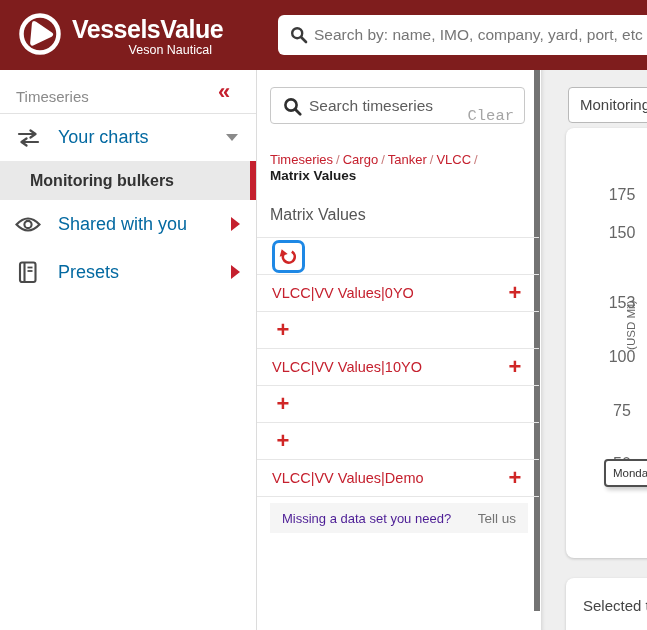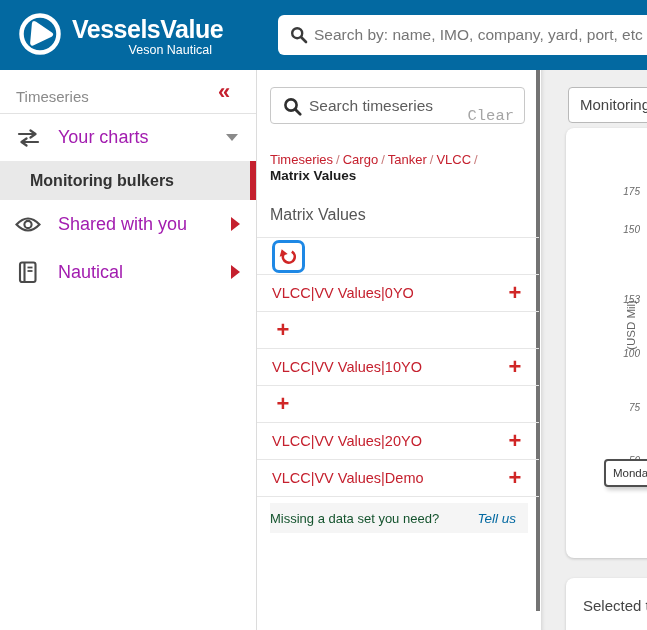--- a/index.html
+++ b/index.html
@@ -1,78 +1,78 @@
 <!DOCTYPE html>
 <html><head>
 <meta charset="utf-8">
 <style>
   * { margin:0; padding:0; box-sizing:border-box; }
   html,body { width:647px; height:630px; background:#fff; }
   body { font-family:"Liberation Sans", sans-serif; }
   .app { position:relative; width:647px; height:630px; overflow:hidden; background:#fff; }
 
   
-  .header { position:absolute; left:0; top:0; width:647px; height:70px; background:#0369a1; }
+  .header { position:absolute; left:0; top:0; width:647px; height:70px; background:#7f1d1d; }
   .logo { position:absolute; left:18px; top:12px; width:44px; height:44px; cursor:pointer; }
   .brand { position:absolute; left:72px; top:16px; width:140px; color:#fff; }
   .brand-name { font-size:25px; font-weight:bold; letter-spacing:-0.5px; line-height:26px; }
   .brand-sub { font-size:12.5px; text-align:right; margin-top:1px; }
   .gsearch { position:absolute; left:278px; top:15px; width:376px; height:40px; background:#fff; border-radius:6px; }
   .gsearch svg { position:absolute; left:12px; top:11px; }
   .gsearch input { position:absolute; left:36px; top:0; width:330px; height:40px; border:none; outline:none; font-family:"Liberation Sans",sans-serif; font-size:15.5px; color:#333; background:transparent; }
   .gsearch input::placeholder { color:#767676; opacity:1; }
 
   
   .sidebar { position:absolute; left:0; top:70px; width:257px; height:560px; background:#fff; border-right:1px solid #dcdcdc; }
   .sb-title { position:absolute; left:16px; top:18px; font-size:15px; color:#8a8a8a; }
   .sb-collapse { position:absolute; left:218px; top:11px; font-size:22px; font-weight:bold; color:#c5202e; letter-spacing:-2px; cursor:pointer; line-height:22px; }
   .sb-divider { position:absolute; left:0; top:43px; width:100%; border-top:1px solid #e2e2e2; }
   .sb-row { position:absolute; left:0; width:100%; display:flex; align-items:center; cursor:pointer; }
-  .sb-row .lbl { font-size:18px; color:#a21caf; }
+  .sb-row .lbl { font-size:18px; color:#0369a1; }
   .row-charts { top:44px; height:47px; }
   .row-charts .ic { position:absolute; left:16px; top:15px; }
   .row-charts .lbl { margin-left:58px; }
   .caret-down { position:absolute; right:18px; top:20px; width:0; height:0; border-left:6px solid transparent; border-right:6px solid transparent; border-top:7px solid #8a8a8a; }
   .row-selected { top:91px; height:39px; background:#e9e9e9; }
   .row-selected .lbl { margin-left:30px; font-size:16px; font-weight:bold; color:#333; }
   .active-bar { position:absolute; right:0; top:0; width:6px; height:100%; background:#c5202e; }
   .row-shared { top:130px; height:48px;text-align:center; }
   .row-shared .ic { position:absolute; left:14px; top:15px; }
   .row-shared .lbl { margin-left:58px; }
   .row-presets { top:178px; height:48px; }
   .row-presets .ic { position:absolute; left:17px; top:12px; }
   .row-presets .lbl { margin-left:58px; }
   .tri-right { position:absolute; right:16px; top:17px; width:0; height:0; border-top:7px solid transparent; border-bottom:7px solid transparent; border-left:9px solid #c5202e; }
 
   
-  .panel { position:absolute; left:257px; top:70px; width:283px; height:541px; background:#fff; border-right:4px solid #737373; }
+  .panel { position:absolute; left:257px; top:70px; width:283px; height:541px; background:#fff; border-right:6px solid #737373; }
   .tsearch { position:absolute; left:13px; top:17px; width:255px; height:37px; border:1px solid #c8c8c8; border-radius:4px; background:#fff; }
   .tsearch svg { position:absolute; left:12px; top:9px; }
   .tsearch input { position:absolute; left:38px; top:0; width:160px; height:35px; border:none; outline:none; font-family:"Liberation Sans",sans-serif; font-size:15.5px; color:#444; background:transparent; }
   .tsearch input::placeholder { color:#5d5d5d; opacity:1; }
   .clear-btn { position:absolute; right:10px; top:19px; font-size:15.5px; color:#a5a5a5; cursor:pointer; background:none; border:none; font-family:Liberation Mono, monospace; }
   .crumbs { position:absolute; left:13px; top:82px; width:262px; font-size:13px; line-height:15px; }
   .crumbs a { color:#c5202e; text-decoration:none; cursor:pointer; }
   .crumb-sep { color:#c87a7a; margin:0 3px; }
   .crumb-current { font-weight:bold; color:#1d1d1d; font-size:13.5px; margin-top:1px; }
   .section-title { position:absolute; left:13px; top:136px; font-size:16px; color:#555; }
   .ts-list { position:absolute; left:0; top:167px; width:282px; border-top:1px solid #e6e6e6; }
   .ts-row { height:37px; border-bottom:1px solid #e6e6e6; display:flex; align-items:center; padding:0 13px 0 15px; }
   .ts-row .ts-label { flex:1; font-size:14.5px; color:#c5202e; cursor:pointer; }
   .add-btn { background:none; border:none; color:#d02626; font-size:22px; font-weight:bold; line-height:20px; cursor:pointer; width:22px; text-align:center; font-family:"Liberation Sans",sans-serif; }
   .undo-btn { width:33px; height:33px; border:3px solid #1e88e5; border-radius:7px; background:#fff; display:flex; align-items:center; justify-content:center; cursor:pointer; margin-right:-7px; }
   .note-box { position:absolute; left:13px; top:433px; width:258px; height:30px; background:#f5f5f5; display:flex; align-items:center; }
-  .note-text { flex:1; font-size:13px; color:#14532d; }
-  .tellus { margin-right:12px; font-size:13.5px; color:#0369a1; text-decoration:none; cursor:pointer;font-style:italic; }
+  .note-text { flex:1; margin-left:12px; font-size:13px; color:#4c1d95; }
+  .tellus { margin-right:12px; font-size:13.5px; color:#737373; text-decoration:none; cursor:pointer; }
 
   
   .rpanel { position:absolute; left:541px; top:70px; width:106px; height:560px; background:#efefef; box-shadow:inset 5px 0 5px -5px rgba(0,0,0,0.18); }
   .chart-select { position:absolute; left:27px; top:17px; width:170px; height:36px; background:#fff; border:1px solid #b9b9b9; border-radius:4px; font-size:15px; color:#444; line-height:34px; padding-left:11px; cursor:pointer; }
   .chart-card { position:absolute; left:25px; top:58px; width:170px; height:430px; background:#fff; border-radius:8px; box-shadow:0 1px 3px rgba(0,0,0,0.18); }
-  .ytick { position:absolute; left:38px; width:36px; text-align:right; font-size:10px; color:#666;font-style:italic; }
+  .ytick { position:absolute; left:38px; width:36px; text-align:center; font-size:16px; color:#666; }
   .ytick:nth-child(1){ top:58px; } .ytick:nth-child(2){ top:96px; }
   .ytick:nth-child(3){ top:166px; } .ytick:nth-child(4){ top:220px; }
   .ytick:nth-child(5){ top:274px; } .ytick:nth-child(6){ top:327px; }
   .ylabel { position:absolute; left:65px; top:197px; transform:translate(-50%,-50%) rotate(-90deg); font-size:11.5px; color:#666; white-space:nowrap; }
   .tooltip { position:absolute; left:38px; top:331px; width:76px; height:28px; background:#fff; border:2px solid #4f4f4f; border-radius:4px; box-shadow:2px 3px 4px rgba(0,0,0,0.2); font-size:11.5px; color:#333; line-height:24px; padding-left:7px; z-index:3; white-space:nowrap; overflow:hidden; }
   .sel-card { position:absolute; left:25px; top:508px; width:170px; height:90px; background:#fff; border-radius:8px; box-shadow:0 1px 3px rgba(0,0,0,0.18); }
   .sel-title { position:absolute; left:17px; top:19px; font-size:15px; color:#444; white-space:nowrap; }
 </style>
 </head>
 <body>
@@ -137,21 +137,21 @@
 
     <div class="sb-row row-presets">
       <span class="ic">
         <svg width="22" height="25" viewBox="0 0 22 25">
           <rect x="3" y="2.5" width="15.5" height="19.5" rx="2" fill="none" stroke="#4a4a4a" stroke-width="2.1"></rect>
           <line x1="7.5" y1="2.5" x2="7.5" y2="22" stroke="#4a4a4a" stroke-width="2.1"></line>
           <line x1="10.5" y1="7.5" x2="15.5" y2="7.5" stroke="#4a4a4a" stroke-width="1.8"></line>
           <line x1="10.5" y1="11" x2="15.5" y2="11" stroke="#4a4a4a" stroke-width="1.8"></line>
         </svg>
       </span>
-      <span class="lbl">Nautical</span>
+      <span class="lbl">Presets</span>
       <span class="tri-right"></span>
     </div>
   </div>
 
   <div class="panel">
     <div class="tsearch">
       <svg width="20" height="20" viewBox="0 0 20 20">
         <circle cx="8" cy="8" r="5.6" fill="none" stroke="#2f2f2f" stroke-width="2.6"></circle>
         <line x1="12.2" y1="12.2" x2="17.2" y2="17.2" stroke="#2f2f2f" stroke-width="2.8" stroke-linecap="round"></line>
       </svg>
@@ -183,21 +183,20 @@
         <button class="add-btn"><span>+</span></button>
       </div>
       <div class="ts-row">
         <span class="ts-label">VLCC|VV Values|10YO</span>
         <button class="add-btn"><span>+</span></button>
       </div>
       <div class="ts-row">
         <button class="add-btn"><span>+</span></button>
       </div>
       <div class="ts-row">
-        <span class="ts-label">VLCC|VV Values|20YO</span>
         <button class="add-btn"><span>+</span></button>
       </div>
       <div class="ts-row">
         <span class="ts-label">VLCC|VV Values|Demo</span>
         <button class="add-btn"><span>+</span></button>
       </div>
     </div>
 
     <div class="note-box">
       <span class="note-text">Missing a data set you need?</span>

